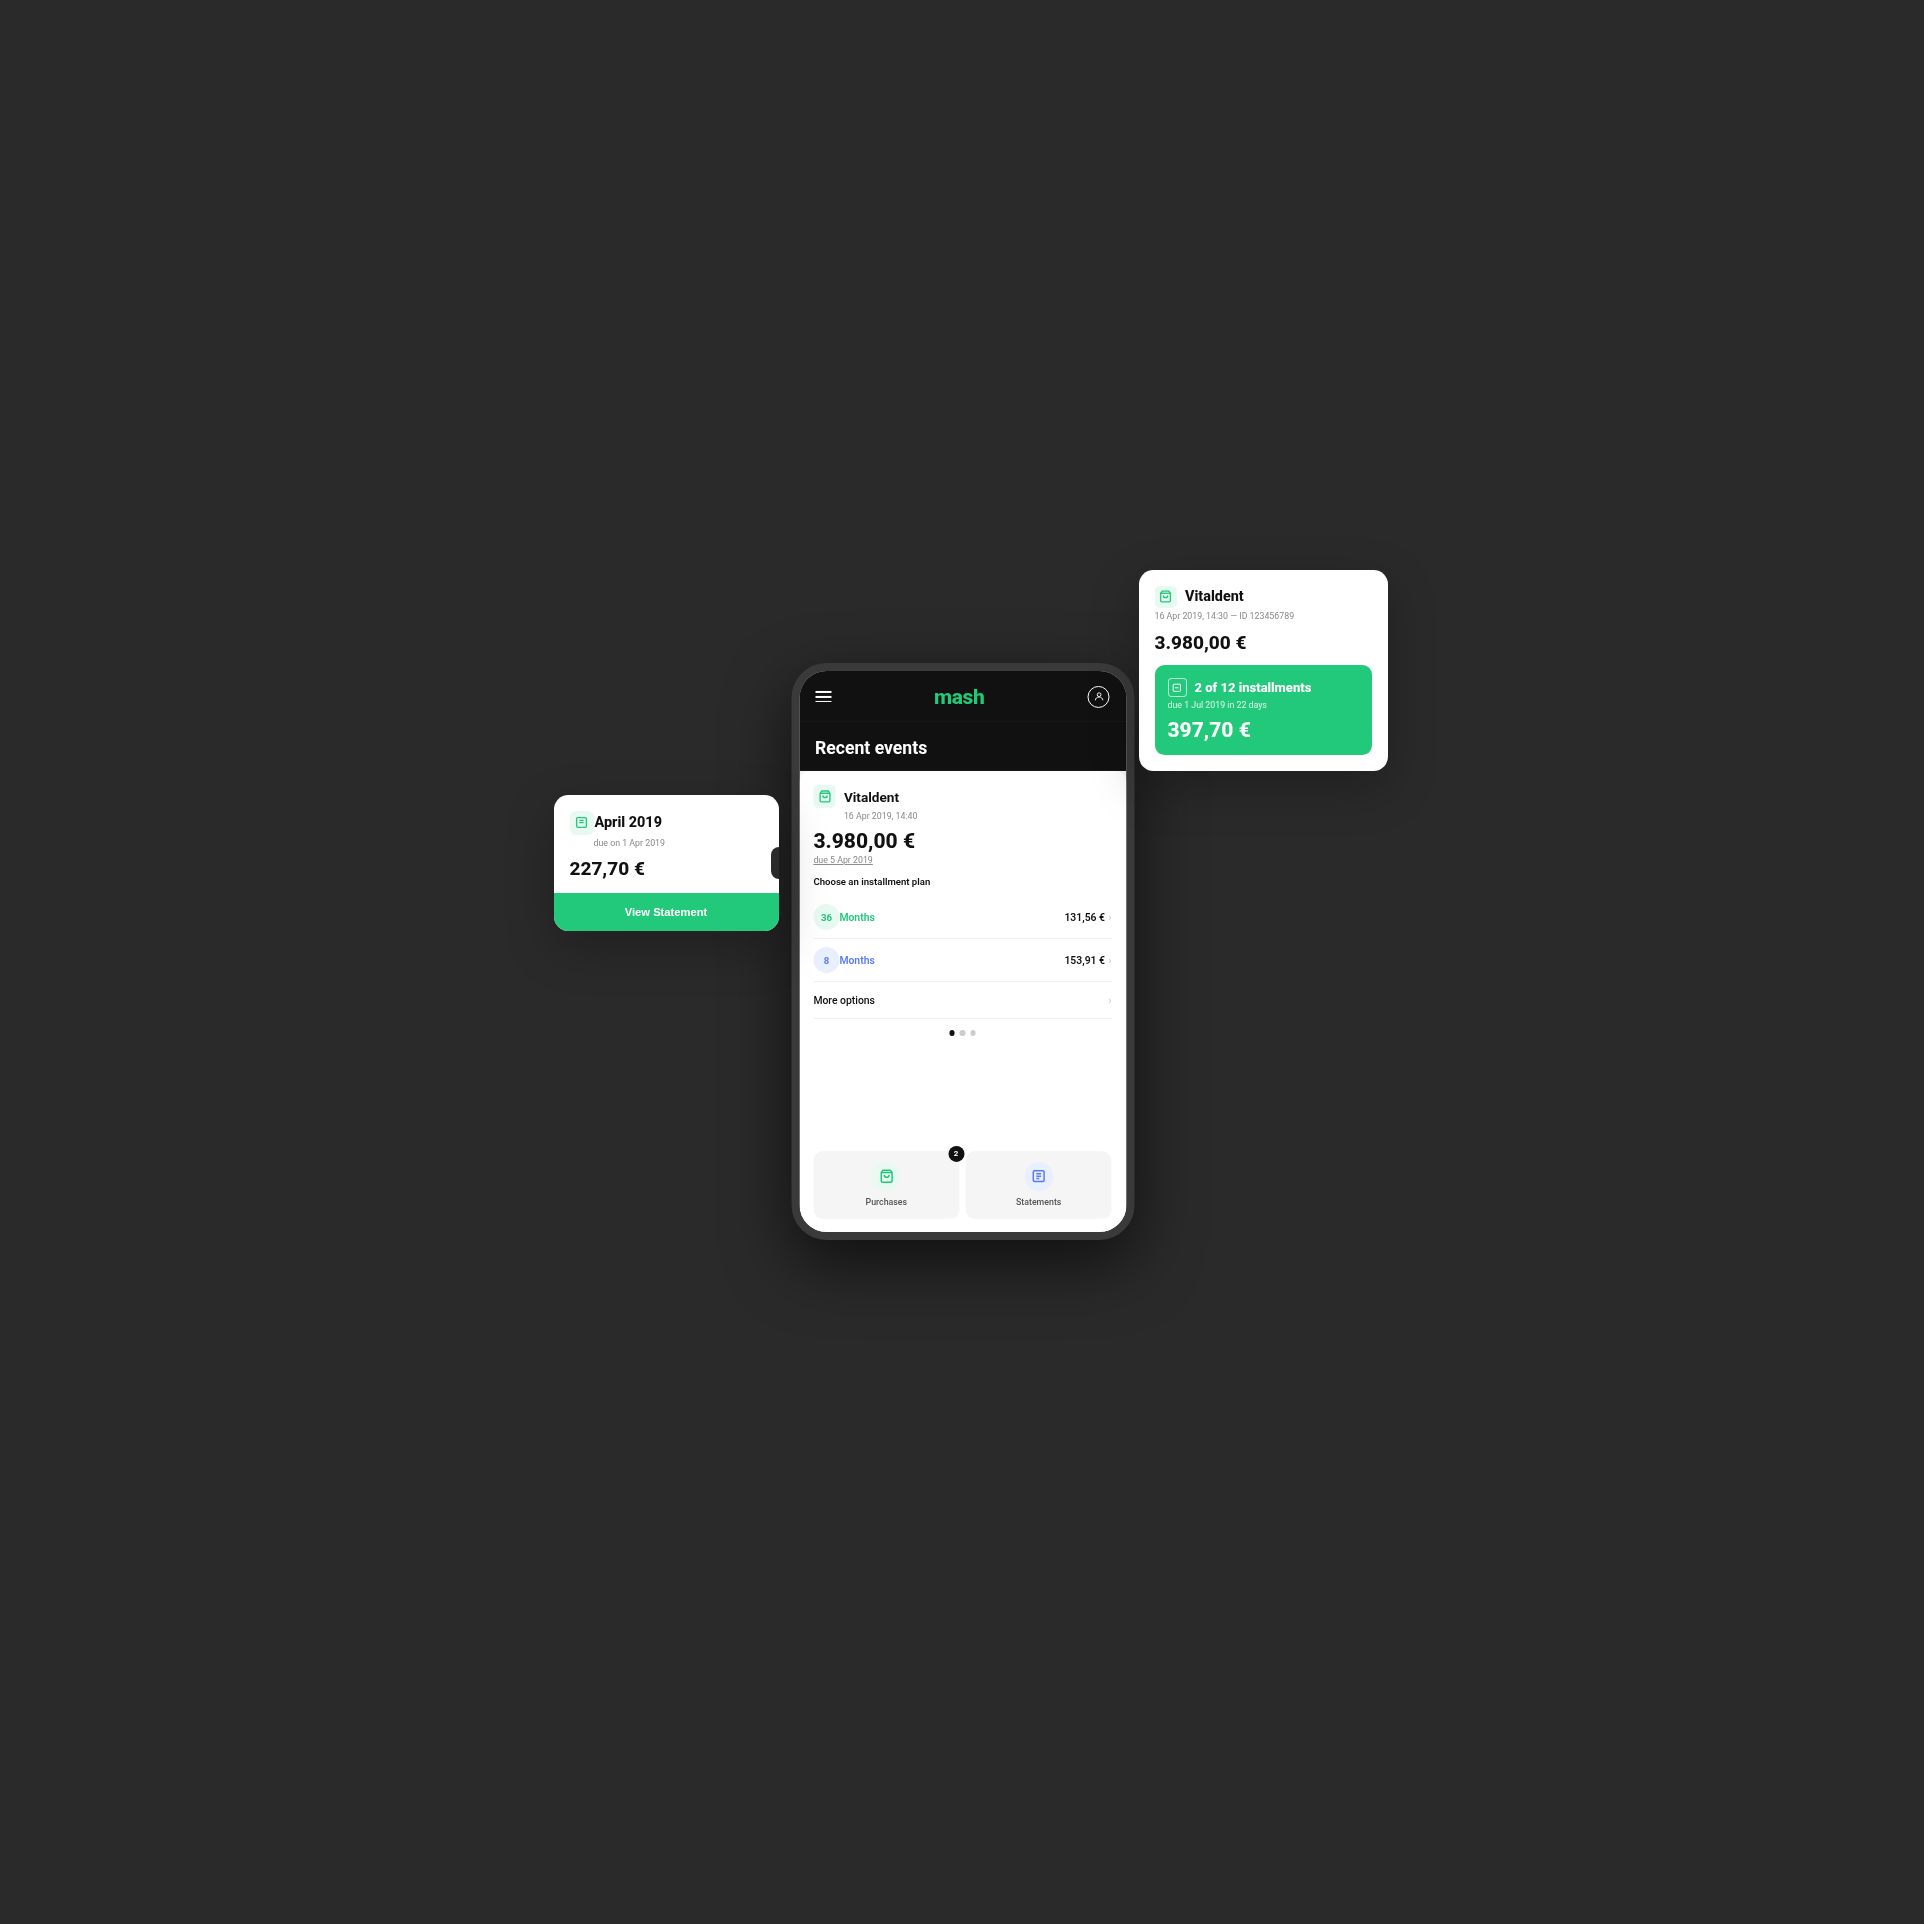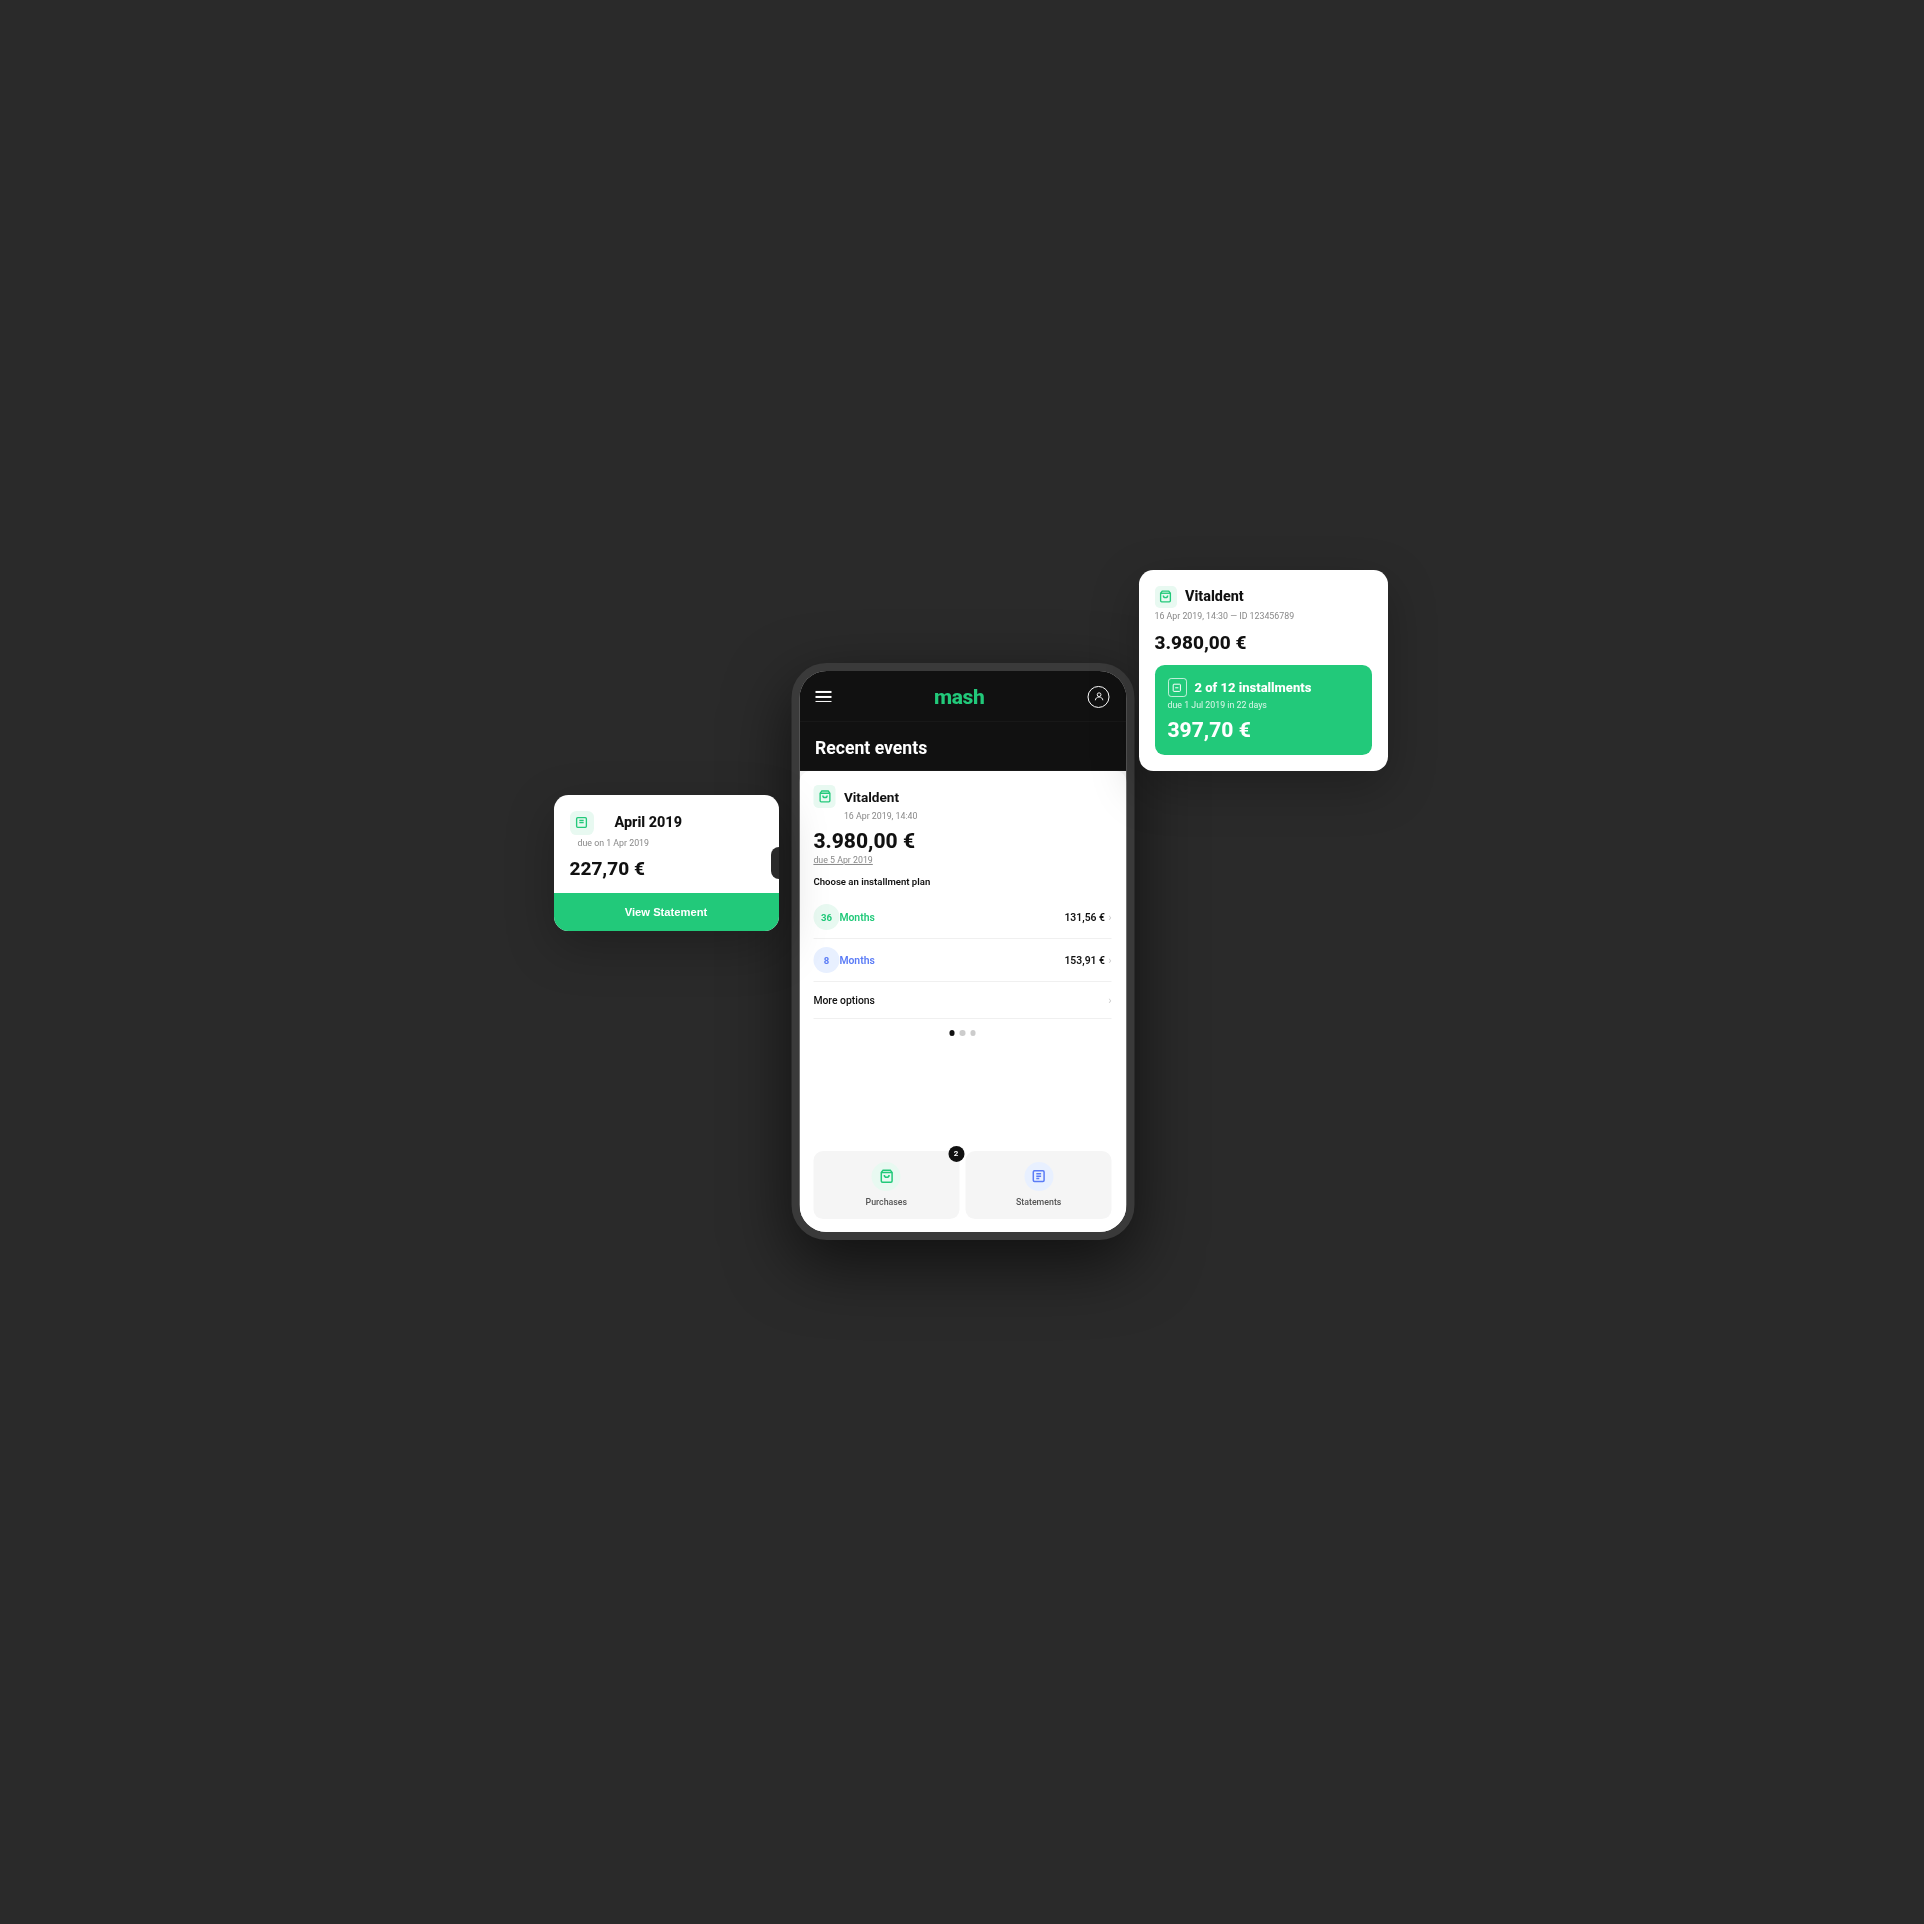--- a/index.html
+++ b/index.html
@@ -317,21 +317,21 @@
       border-radius: 14.4px;
       padding: 16px 16px 0;
       box-shadow: 0 16px 48px rgba(0,0,0,0.25);
       z-index: 5;
       overflow: hidden;
     }
 
     .floating-card-left .fc-icon-row {
       display: flex;
       align-items: center;
-      gap: 21px;
+      gap: 1px;
       margin-bottom: 3.2px;
     }
 
     .fc-icon {
       width: 24px;
       height: 24px;
       background: #e8f9f1;
       border-radius: 6.4px;
       display: flex;
       align-items: center;
@@ -344,21 +344,21 @@
     .fc-title {
       font-size: 14.4px;
       font-weight: 800;
       color: #111;
     }
 
     .fc-subtitle {
       font-size: 8.8px;
       color: #888;
       margin-bottom: 9.6px;
-      margin-left: 0;
+      margin-left: 16px;
       padding-left: 8px;
     }
 
     .fc-amount {
       font-size: 19px;
       font-weight: 800;
       color: #111;
       margin-bottom: 13px;
     }
 

